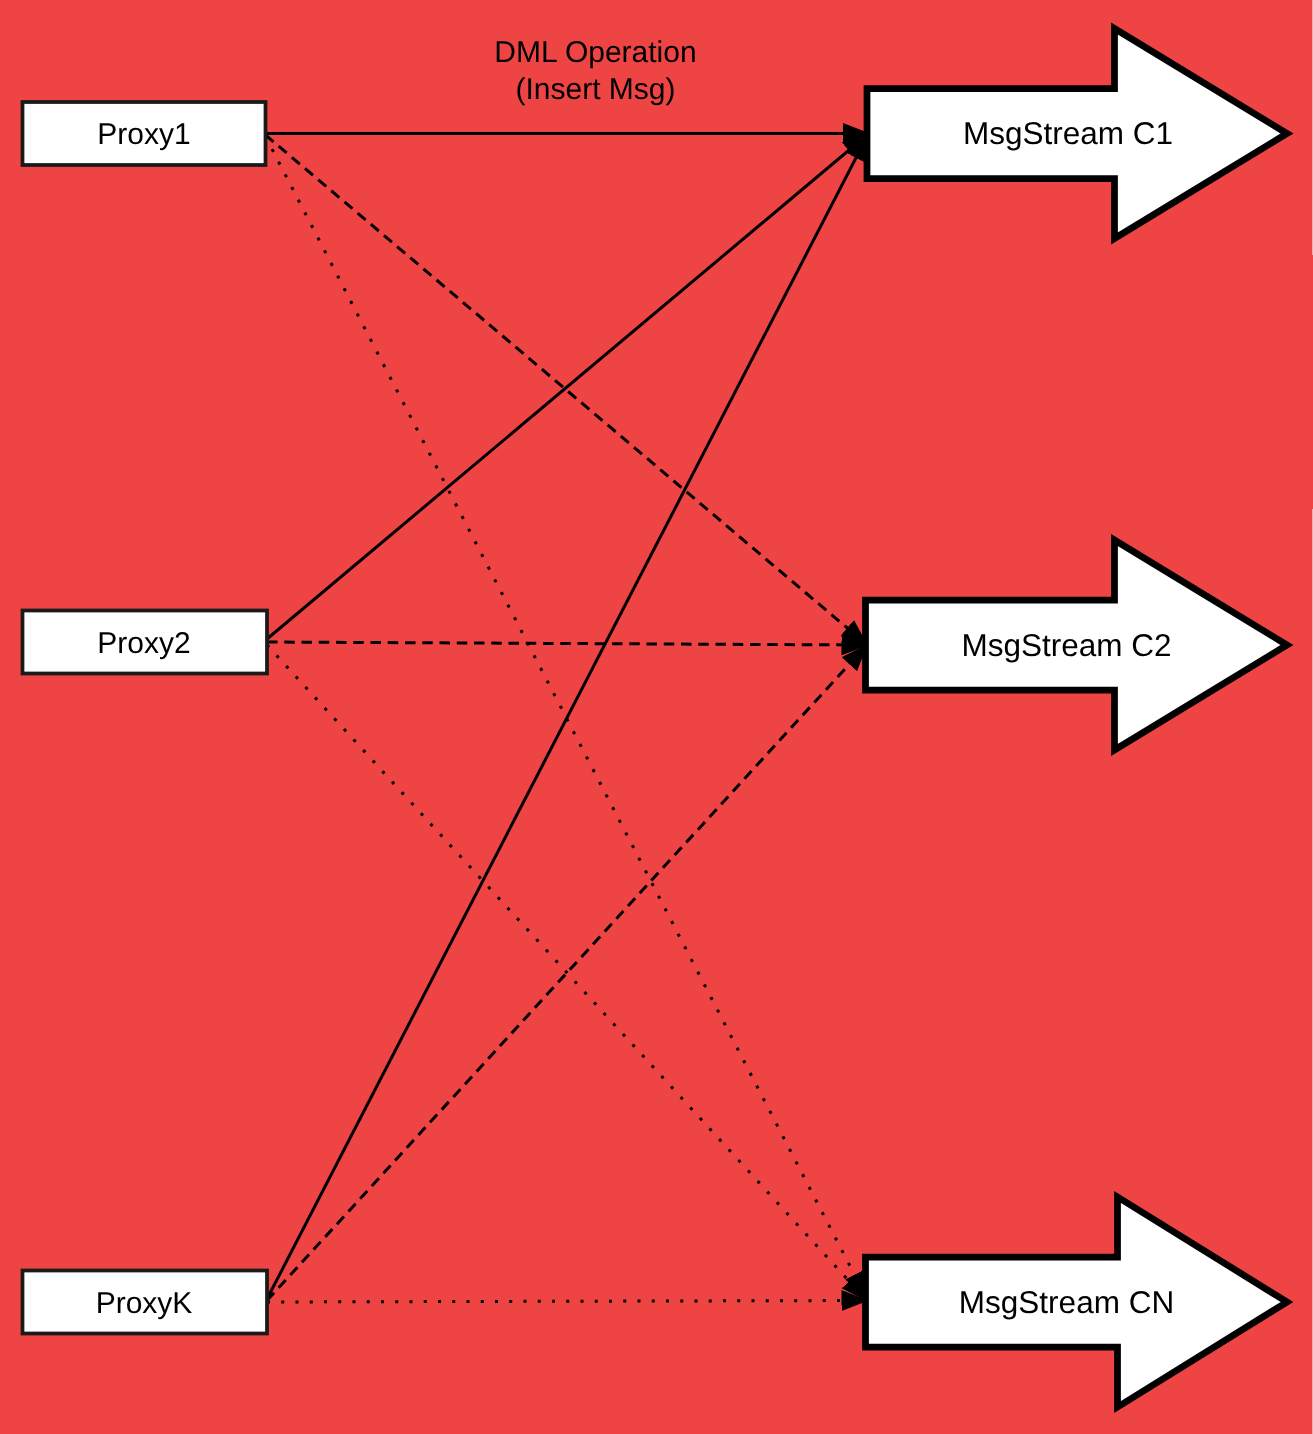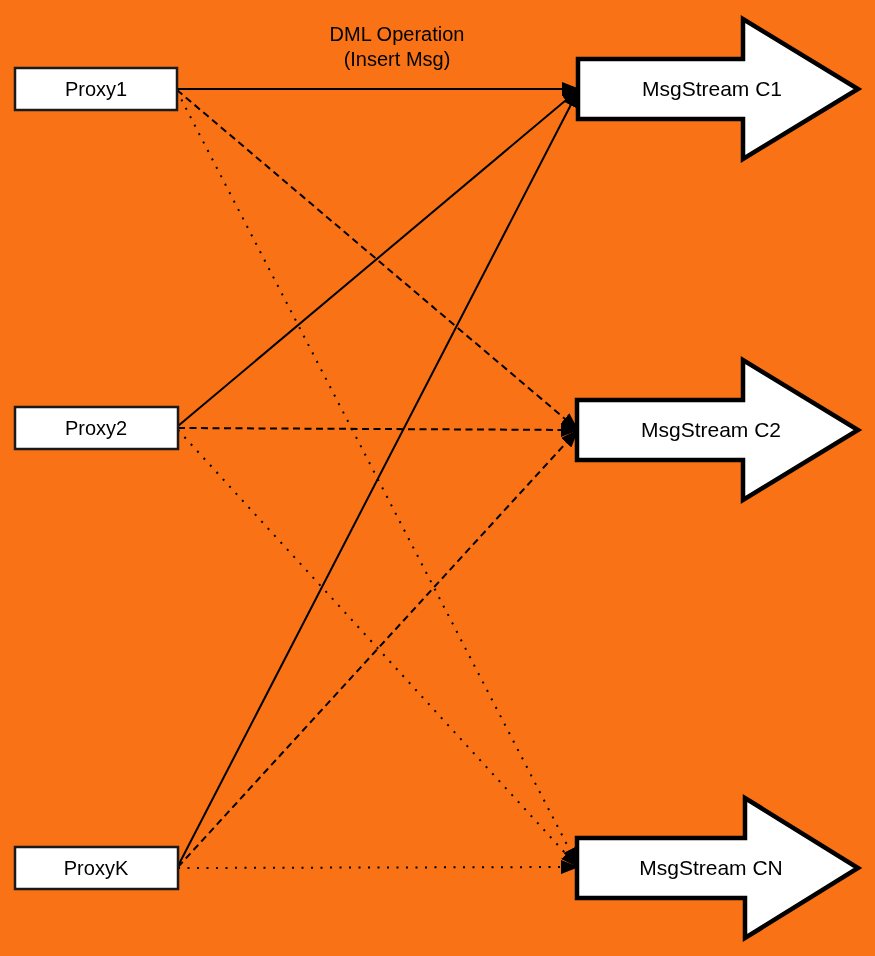--- a/index.html
+++ b/index.html
@@ -4,21 +4,21 @@
 <style>
   html, body {
     margin: 0;
     padding: 0;
     background: #ffffff;
   }
   .stage {
     position: relative;
     width: 875px;
     height: 956px;
-    background: #f97316;
+    background: #ef4444;
     overflow: hidden;
   }
   svg { display: block; }
   .node-box {
     fill: #ffffff;
     stroke: #1a1a1a;
     stroke-width: 2.5;
   }
   .block-arrow {
     fill: #ffffff;

